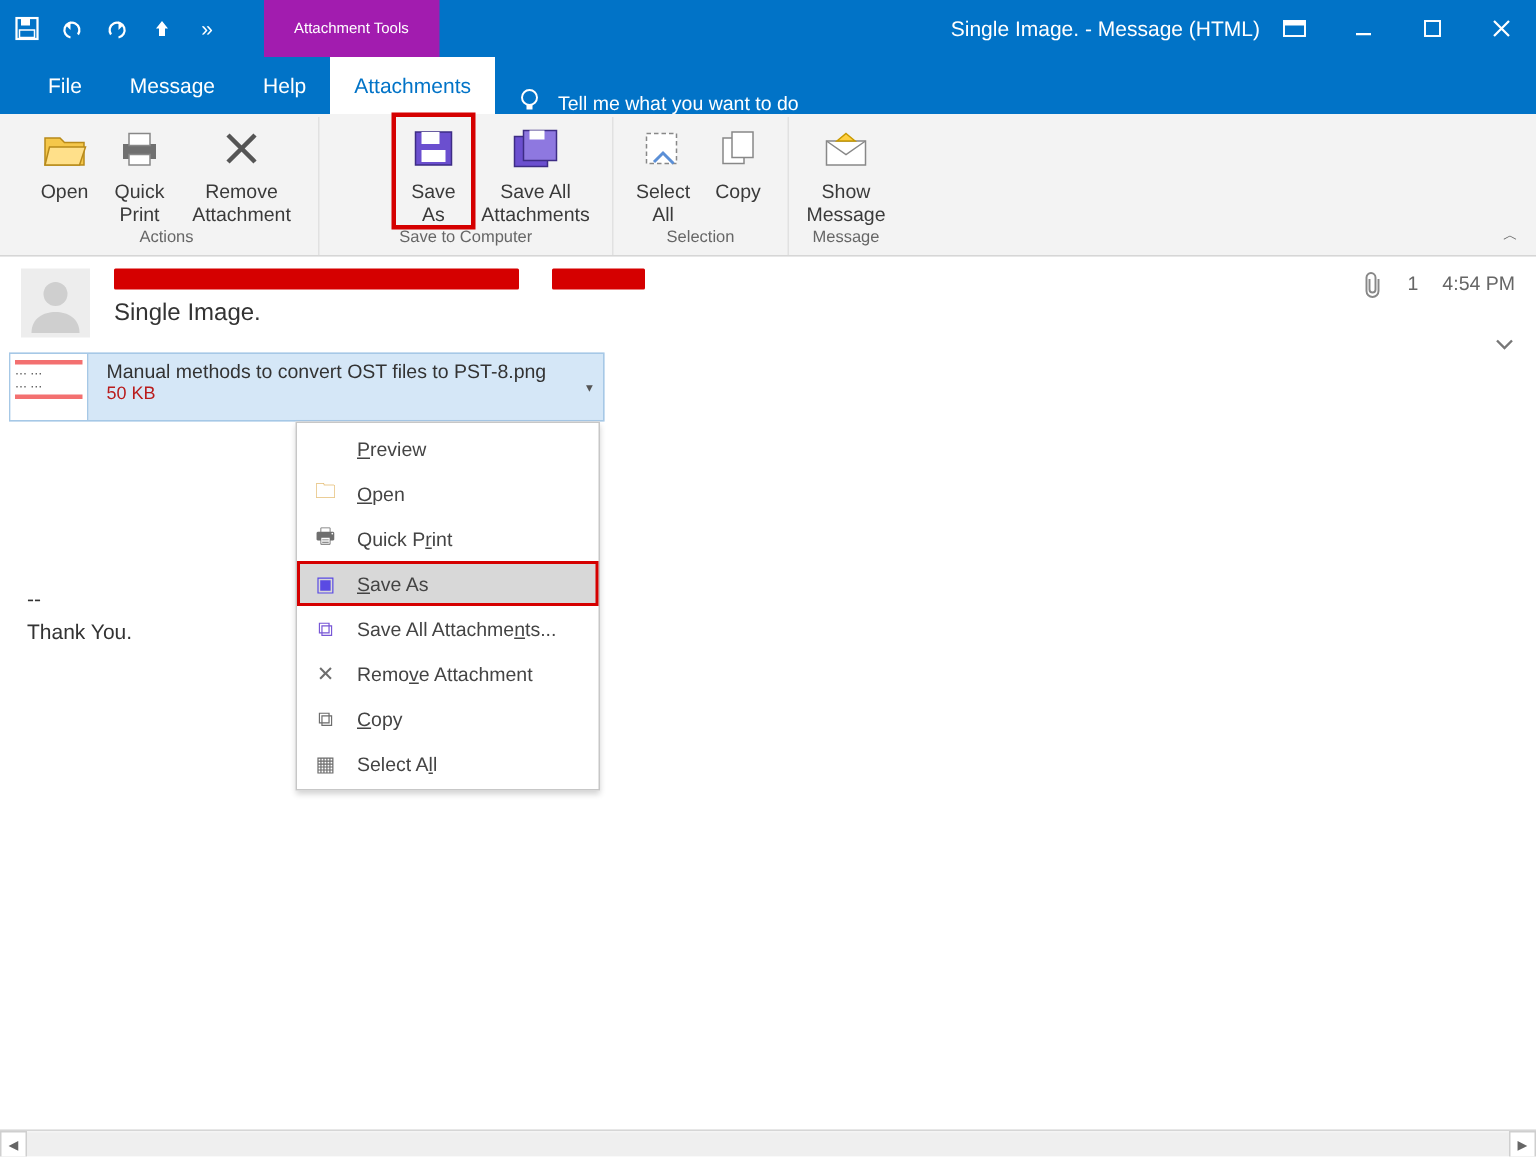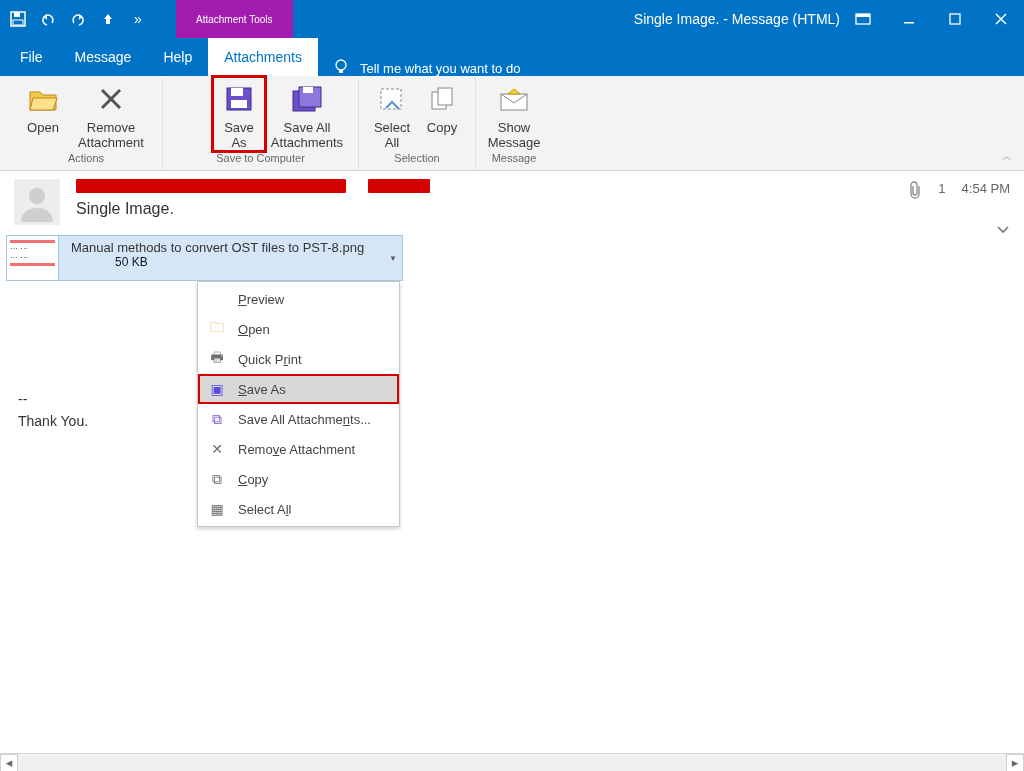--- a/index.html
+++ b/index.html
@@ -9,21 +9,21 @@
   
   .titlebar { background:#0173c7; color:#fff; height:38px; display:flex; align-items:stretch; }
   .qat { display:flex; align-items:center; padding:0 6px; gap:6px; }
   .qat-btn { width:24px; height:24px; display:flex; align-items:center; justify-content:center; border-radius:2px; }
   .contextual-tab { background:#a21caf; padding:0 20px; display:flex; align-items:center; font-size:10px; margin-left:20px; }
   .title-text { flex:1; text-align:right; align-self:center; font-size:14px; }
   .win-ctrls { display:flex; align-items:center; }
   .win-ctrls div { width:46px; height:38px; display:flex; align-items:center; justify-content:center; }
 
   
-  .ribbon-tabs { background:#0173c7; color:#fff; height:38px; display:flex; align-items:stretch; padding-left:4px; }
+  .ribbon-tabs { background:#0173c7; color:#fff; height:38px; display:flex; align-items:stretch; padding-left:16px; }
   .tab { padding:0 16px; display:flex; align-items:center; font-size:14px; }
   .tab.active { background:#fff; color:#0173c7; }
   .tellme { display:flex; align-items:flex-end; gap:10px; padding:0 14px; }
 
   
   .ribbon { background:#f3f3f3; border-bottom:1px solid #d6d6d6; padding:2px 10px 0 10px; display:flex; position:relative; }
   .group { display:flex; flex-direction:column; align-items:center; padding:0 8px 4px 8px; border-right:1px solid #e1e1e1; }
   .group:last-child { border-right:none; }
   .group-buttons { display:flex; }
   .rbtn { display:flex; flex-direction:column; align-items:center; justify-content:flex-start; width:60px; padding-top:4px; min-height:72px; text-align:center; line-height:15px; font-size:13px; color:#3a3a3a; }
@@ -42,21 +42,21 @@
   .redbar { height:14px; background:#d50000; border-radius:1px; display:inline-block; }
   .subject { font-size:16px; color:#333; margin-top:4px; }
   .hdr-right { display:flex; align-items:flex-start; gap:16px; color:#666; padding-top:2px; }
 
   
   .attach-wrap { position:relative; padding:4px 0 0 6px; }
   .attach-chip { display:flex; align-items:stretch; width:397px; height:46px; background:#d5e7f7; border:1px solid #a6c8e6; }
   .attach-thumb { width:52px; background:#fff; border-right:1px solid #a6c8e6; font-size:8px; padding:3px; overflow:hidden; }
   .thumb-redstripe{display:block;height:3px;background:#e33;opacity:.7;margin:1px 0;}
   .attach-info { flex:1; padding:4px 12px; font-size:13px; color:#333; }
-  .attach-size { display:block; color:#0f172a; font-size:12px;margin-left:44px; }
+  .attach-size { display:block; color:#b91c1c; font-size:12px; }
   .attach-dd { width:18px; display:flex; align-items:center; justify-content:center; color:#555;font-size:9px;}
 
   
   .ctxmenu { position:absolute; left:197px; top:50px; width:203px; background:#fff; border:1px solid #c7c7c7; box-shadow:0 2px 4px rgba(0,0,0,.18); padding:2px 0; z-index:50; }
   .ctxitem { display:flex; align-items:center; height:30px; padding:0 10px; gap:12px; color:#444; position:relative;}
   .ctxitem u { text-decoration:underline; }
   .ctxicon { width:18px; display:flex; justify-content:center; font-size:14px; color:#6e6e6e; }
   .ctxitem.hovered { background:#d8d8d8; border:2px solid #d50000; height:30px; padding:0 8px; }
   .ctxitem.hovered .ctxicon { color:#5a4ae3; }
 
@@ -145,20 +145,31 @@
     <div class="group-buttons">
       <div class="rbtn narrow">
         <div class="rbtn-icon">
           <svg width="30" height="26" viewBox="0 0 30 26">
               <path d="M2 6h10l3 3h13v15H2z" fill="#f5c74a" stroke="#b88a1a"></path>
               <path d="M5 12h24l-4 12H2z" fill="#ffe08a" stroke="#b88a1a"></path>
             </svg>
         </div>
         <span>Open</span>
       </div>
+      <div class="rbtn narrow">
+        <div class="rbtn-icon">
+          <svg width="30" height="26">
+              <rect x="4" y="10" width="22" height="10" fill="#707070"></rect>
+              <rect x="8" y="3" width="14" height="8" fill="#fff" stroke="#888"></rect>
+              <rect x="8" y="17" width="14" height="7" fill="#fff" stroke="#888"></rect>
+            </svg>
+        </div>
+        <span style="white-space:pre-line;">Quick
+Print</span>
+      </div>
       <div class="rbtn wide">
         <div class="rbtn-icon">
           <svg width="26" height="26">
               <path d="M4 4l18 18M22 4L4 22" stroke="#555" stroke-width="3"></path>
             </svg>
         </div>
         <span style="white-space:pre-line;">Remove
 Attachment</span>
       </div>
     </div>

